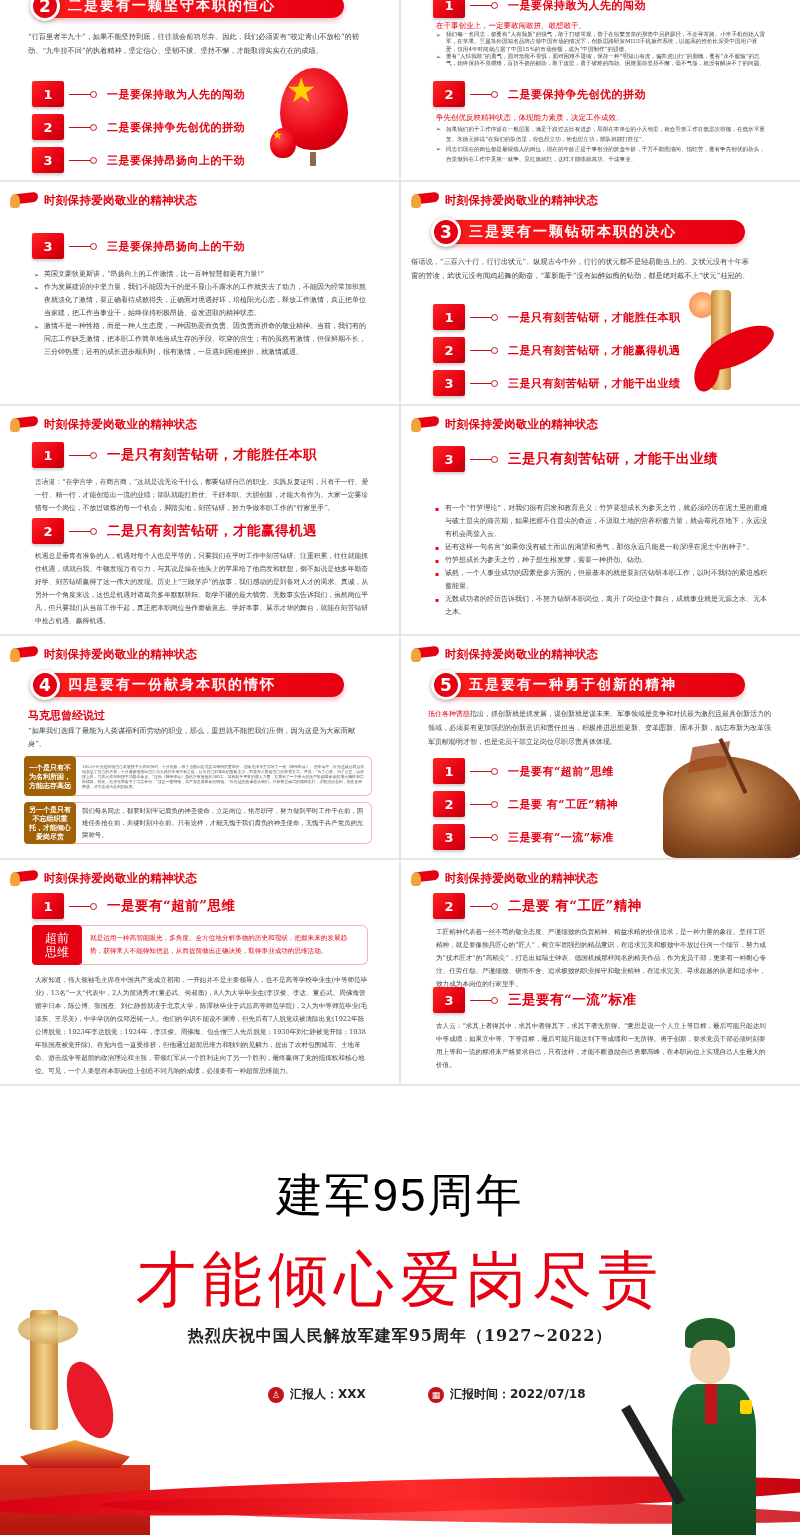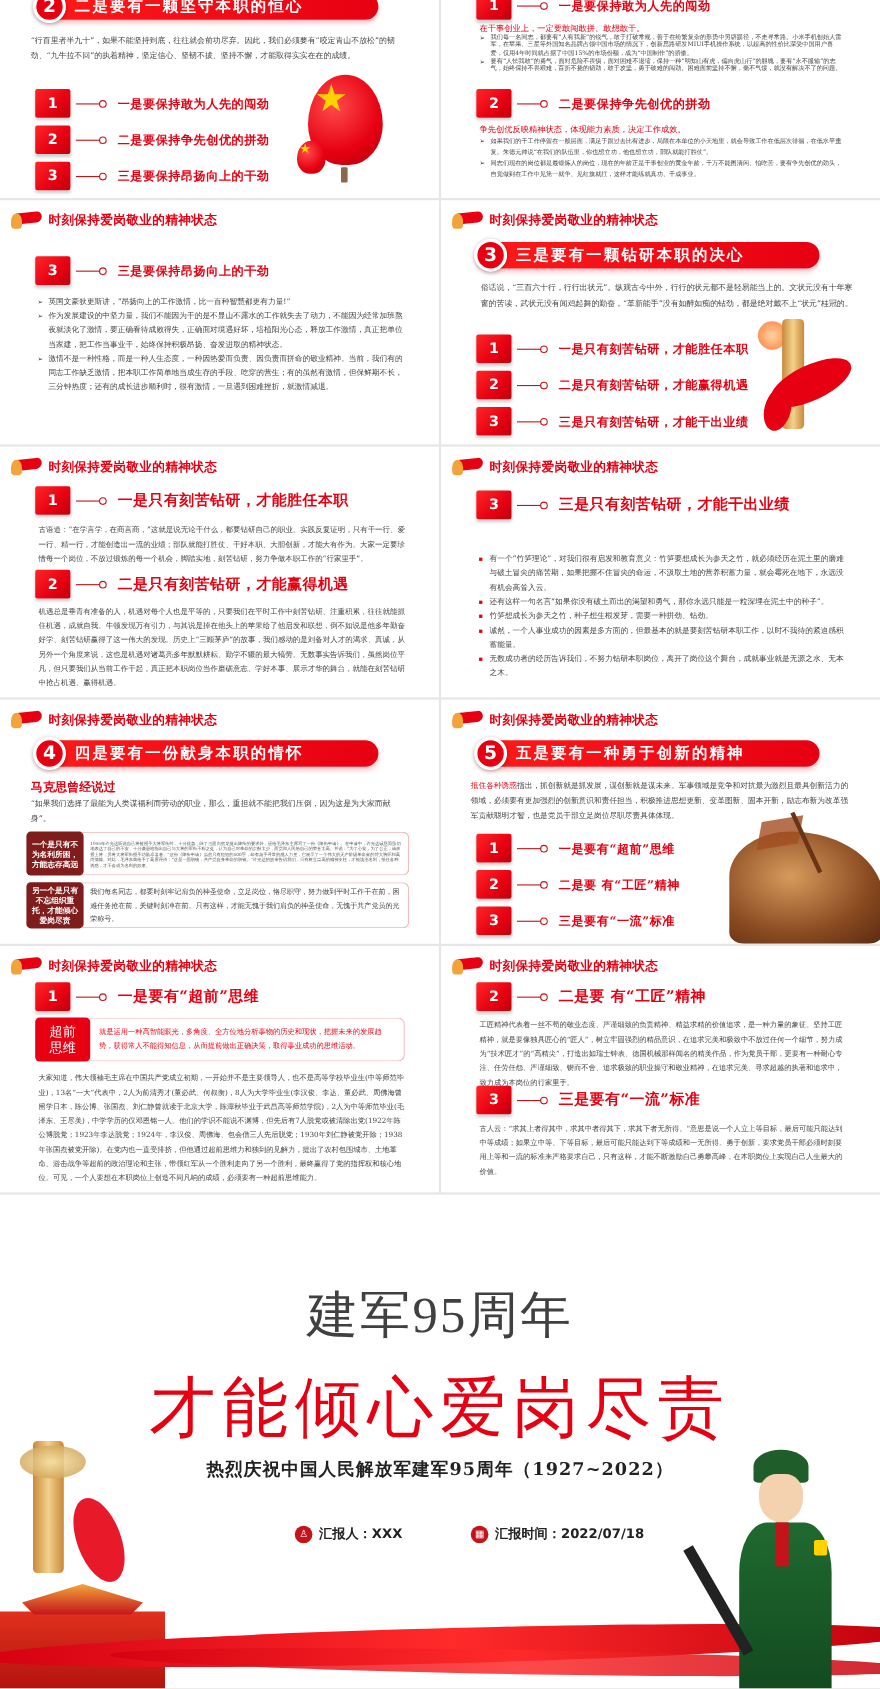--- a/index.html
+++ b/index.html
@@ -28,24 +28,24 @@
 ul.bl li{position:relative;padding-left:10px;font-size:7px;line-height:13px;color:#444}
 ul.bl li:before{content:"➢";position:absolute;left:0;top:0;font-size:6px;color:#333;font-family:"DejaVu Sans",sans-serif}
 ul.bl.sm li{font-size:5.6px;line-height:7.3px}
 ul.bl.dot li:before{content:"▪";color:#e60012;font-size:6px}
 .red{color:#e60012}
 .balloon{position:absolute;border-radius:50% 50% 45% 45%/55% 55% 45% 45%;background:radial-gradient(circle at 35% 35%,#ff4b4b,#e60012 60%,#b1000c)}
 .star{position:absolute;color:#ffd200;font-family:"DejaVu Sans",sans-serif}
 .pillar{position:absolute;border-radius:4px;background:linear-gradient(90deg,#c9883a,#f3d28b,#c9883a)}
 .ribbon{position:absolute;background:#e60012;border-radius:50%}
 .quote-card{position:absolute;left:24px;width:348px;display:flex}
-.qc-l{width:52px;background:#7f1d1d;color:#fff;border-radius:4px;font-size:7px;line-height:9px;text-align:center;display:flex;align-items:center;justify-content:center;padding:3px;font-weight:bold}
+.qc-l{width:52px;background:#a16207;color:#fff;border-radius:4px;font-size:7px;line-height:9px;text-align:center;display:flex;align-items:center;justify-content:center;padding:3px;font-weight:bold}
 .qc-r{flex:1;border:1px solid #f3b5b5;border-left:none;border-radius:0 6px 6px 0;margin-left:-2px;padding:3px 6px 3px 8px;display:flex;align-items:center}
 .statue{position:absolute;background:radial-gradient(ellipse at 40% 40%,#d79b5d,#8a4b21 60%,#5a2a10);border-radius:40% 60% 10% 10%}
-.cover-t1{position:absolute;left:0;width:800px;top:1165px;text-align:center;color:#404040;font-size:46px;letter-spacing:2px;font-family:Liberation Serif, serif}
+.cover-t1{position:absolute;left:0;width:800px;top:1165px;text-align:center;color:#000000;font-size:46px;letter-spacing:2px;font-family:Liberation Sans, sans-serif}
 .cover-t2{position:absolute;left:0;width:800px;top:1240px;text-align:center;color:#e60012;font-size:60px;letter-spacing:6px;font-family:"DejaVu Serif","Liberation Serif",serif}
 .cover-sub{position:absolute;left:0;width:800px;top:1326px;text-align:center;color:#222;font-size:16px;font-weight:bold;letter-spacing:1px}
 .meta{position:absolute;top:1386px;display:flex;align-items:center;font-family:"DejaVu Sans",sans-serif;font-size:12px;color:#222;font-weight:bold}
 .meta .ic{width:16px;height:16px;border-radius:50%;background:#c3141b;color:#fff;font-size:9px;display:flex;align-items:center;justify-content:center;margin-right:6px}
 .wave{position:absolute;height:26px;border-radius:50%;background:linear-gradient(90deg,#d40010,#ff2a2a,#c0000c)}
 </style>
 </head>
 <body>
 
 <div class="slide s-l" style="top:0;height:180px">
@@ -126,21 +126,21 @@
 
 <div class="slide s-r" style="top:182px;height:222px">
   <div class="hdr">
     <span class="flag"></span>
     <span class="t">时刻保持爱岗敬业的精神状态</span>
   </div>
   <div class="pill" style="top:38px">
     <span class="num">3</span>
     <span class="lbl">三是要有一颗钻研本职的决心</span>
   </div>
-  <div class="para" style="left:36px;top:73px;width:345px">俗话说，“三百六十行，行行出状元”。纵观古今中外，行行的状元都不是轻易能当上的。文状元没有十年寒窗的苦读，武状元没有闻鸡起舞的勤奋，“革新能手”没有如醉如痴的钻劲，都是绝对戴不上“状元”桂冠的。</div>
+  <div class="para" style="left:10px;top:73px;width:345px">俗话说，“三百六十行，行行出状元”。纵观古今中外，行行的状元都不是轻易能当上的。文状元没有十年寒窗的苦读，武状元没有闻鸡起舞的勤奋，“革新能手”没有如醉如痴的钻劲，都是绝对戴不上“状元”桂冠的。</div>
   <div class="row" style="left:32px;top:122px">
     <span class="box">1</span>
     <span class="conn"></span>
       <span class="ring"></span>
     <span class="rowtxt">一是只有刻苦钻研，才能胜任本职</span>
   </div>
   <div class="row" style="left:32px;top:155px">
     <span class="box">2</span>
     <span class="conn"></span>
       <span class="ring"></span>

